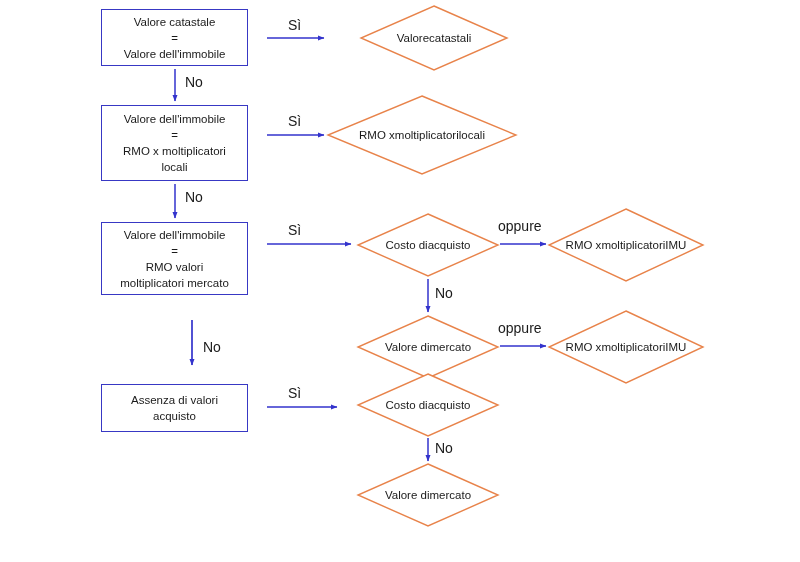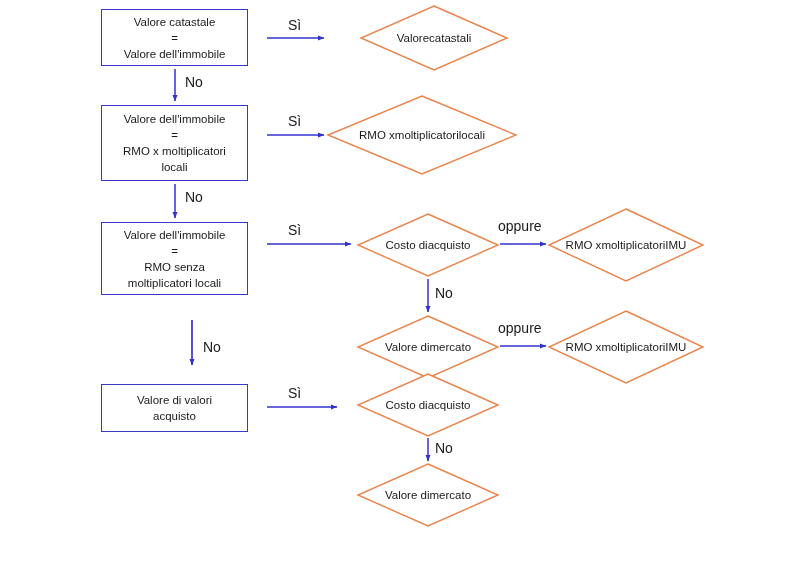--- a/index.html
+++ b/index.html
@@ -138,26 +138,26 @@
   <div class="proc-box" style="left:101px; top:105px; width:147px; height:76px;">
     <span class="line">Valore dell'immobile</span>
     <span class="line">=</span>
     <span class="line">RMO x moltiplicatori</span>
     <span class="line">locali</span>
   </div>
 
   <div class="proc-box" style="left:101px; top:222px; width:147px; height:73px;">
     <span class="line">Valore dell'immobile</span>
     <span class="line">=</span>
-    <span class="line">RMO senza</span>
-    <span class="line">moltiplicatori locali</span>
+    <span class="line">RMO valori</span>
+    <span class="line">moltiplicatori mercato</span>
   </div>
 
   <div class="proc-box" style="left:101px; top:384px; width:147px; height:48px;">
-    <span class="line">Valore di valori</span>
+    <span class="line">Assenza di valori</span>
     <span class="line">acquisto</span>
   </div>
 
   <div class="diamond-wrap" style="left:360px; top:5px; width:148px; height:66px;">
     <svg width="148" height="66" viewBox="0 0 148 66">
       <polygon points="74,1 147,33 74,65 1,33" fill="#ffffff" stroke="#e8834a" stroke-width="1.4"></polygon>
     </svg>
     <div class="diamond-label">
       <span class="line">Valore</span>
       <span class="line">catastali</span>

